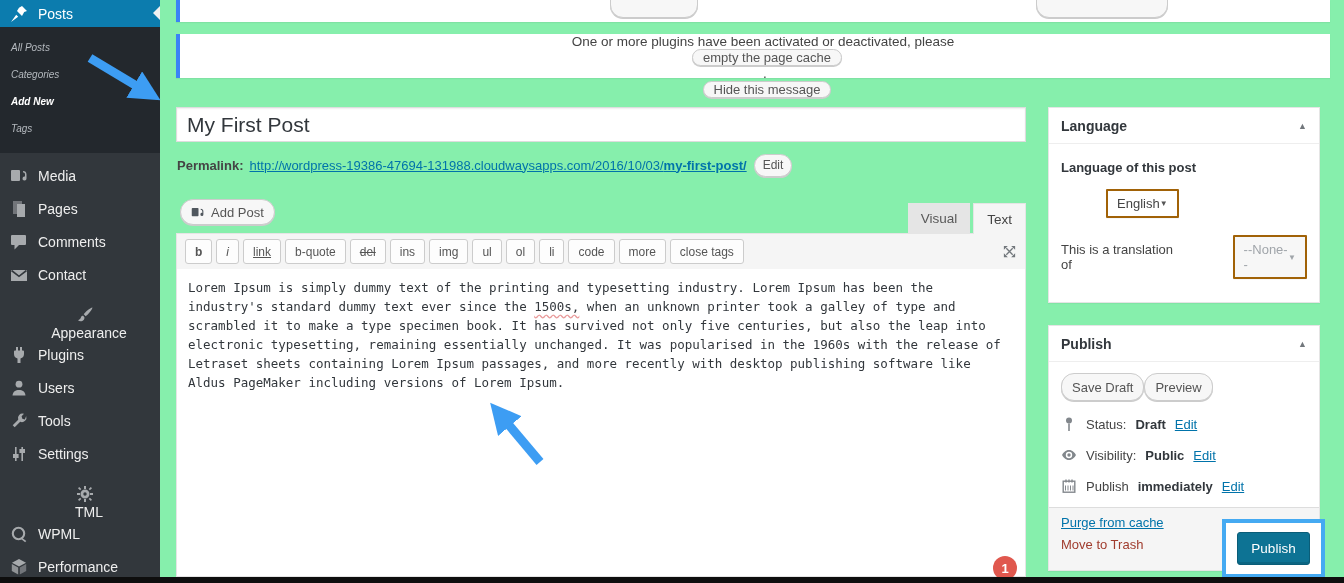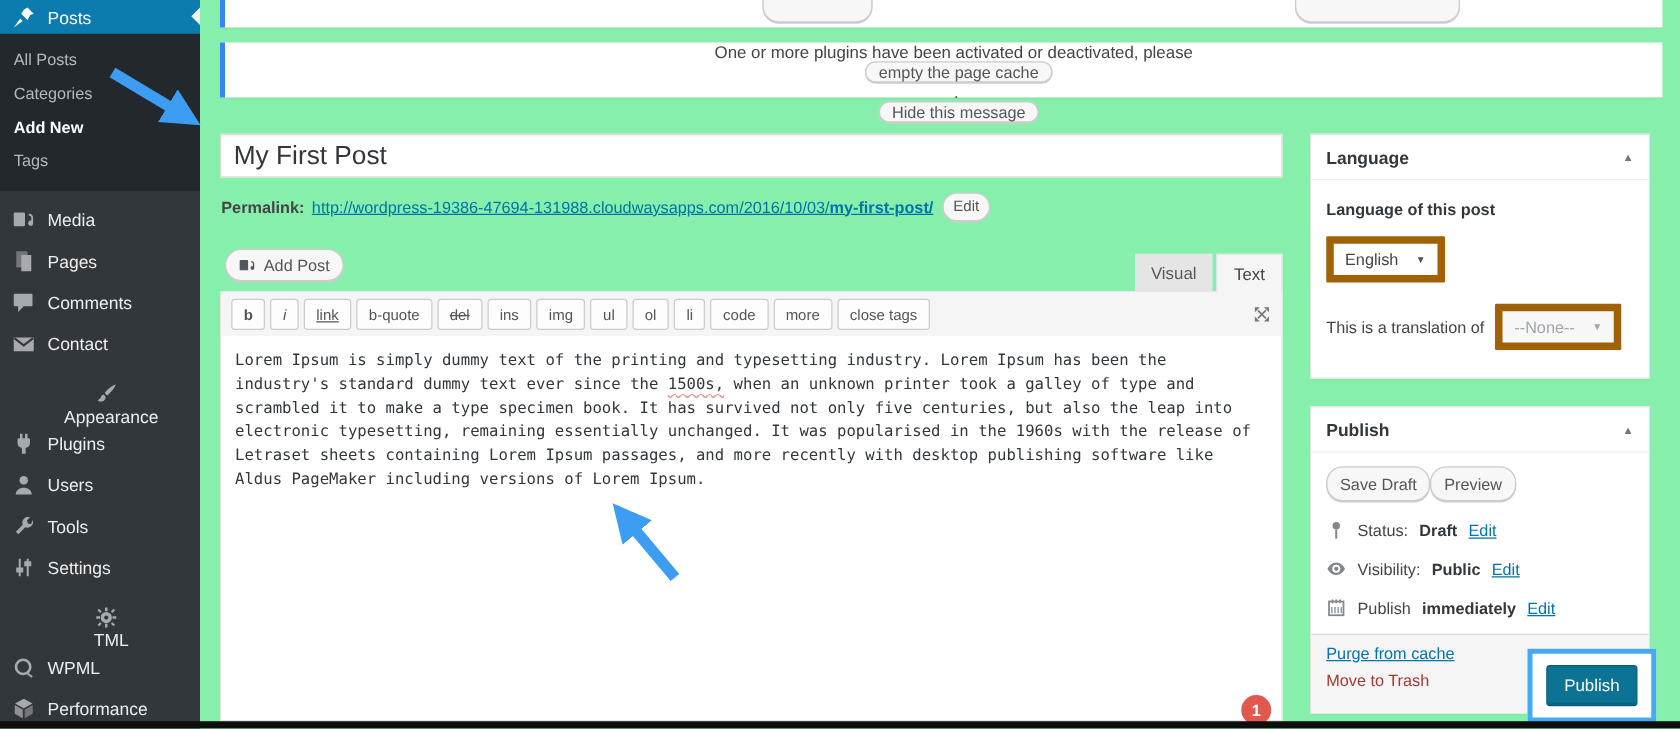--- a/index.html
+++ b/index.html
@@ -9,21 +9,21 @@
 
   
   .sidebar { position:absolute; left:0; top:0; width:160px; height:583px; background:#32373c; z-index:2; }
   .posts-active { position:relative; height:27px; background:#0c7cae; color:#fff;
                   display:flex; align-items:center; padding-left:9px; font-size:14px; }
   .posts-active .mi { color:#fff; }
   .active-arrow { position:absolute; right:0; top:6px; width:0; height:0;
                   border-top:7px solid transparent; border-bottom:7px solid transparent;
                   border-right:7px solid #f1f1f1; }
   .submenu { background:#23282d; padding:7px 0 11px 0; }
-  .submenu-item { height:27px; line-height:27px; padding-left:11px; font-size:13px; color:#b4b9be; cursor:pointer; }
+  .submenu-item { height:27px; line-height:27px; padding-left:11px; font-size:10px; color:#b4b9be; cursor:pointer;font-style:italic; }
   .submenu-item.current { color:#fff; font-weight:bold; }
   .menu-item { height:33px; display:flex; align-items:center; padding-left:9px; color:#eee; font-size:14px; cursor:pointer; }
   .menu-item .mi { color:#a7aaad; }
   .mi { width:20px; height:20px; flex:0 0 20px; display:inline-flex; }
   .mi svg { width:20px; height:20px; }
   .menu-item .lbl { margin-left:9px; }
   .group-gap { margin-top:14px;flex-direction:column; }
 
   
   .notice { position:absolute; background:#fff; border-left:4px solid #3b82f6;
@@ -80,23 +80,23 @@
   
   .postbox { position:absolute; left:1048px; width:272px; background:#fff;
              border:1px solid #e5e5e5; box-shadow:0 1px 1px rgba(0,0,0,.04); }
   .postbox-header { height:36px; display:flex; align-items:center; justify-content:space-between;
                     padding:0 12px; border-bottom:1px solid #eee; }
   .postbox-title { font-size:14px; font-weight:bold; color:#32373c; }
   .toggle { font-size:9px; color:#72777c; cursor:pointer; }
   .box-language { top:107px; height:196px; }
   .box-language .body { padding:16px 12px; }
   .lang-label { font-size:13px; font-weight:bold; color:#32373c; margin-bottom:14px; }
-  .wp-select { display:inline-flex; align-items:center; gap:14px; border:6px solid #a16207;
+  .wp-select { display:inline-flex; align-items:center; border:2px solid #a16207;
                background:#fff; padding:5px 9px; font-size:13px; color:#444; cursor:pointer;
-               box-shadow:0 1px 0 rgba(0,0,0,.03); border-radius:1px; }
+               box-shadow:0 1px 0 rgba(0,0,0,.03); border-radius:1px;margin-left:45px; }
   .wp-select .caret { font-size:8px; color:#555; }
   .wp-select.disabled { color:#a0a5aa; background:#f7f7f7; }
   .wp-select.disabled .caret { color:#a0a5aa; }
   .translation-row { margin-top:17px; display:flex; align-items:center; gap:9px;
                      font-size:13px; color:#444; }
   .box-publish { top:325px; height:246px; }
   .box-publish .body { padding:11px 12px; }
   .minor-actions { display:flex; justify-content:flex-start; }
   .misc-row { margin-top:15px; display:flex; align-items:center; gap:9px; font-size:13px; color:#444; }
   .misc-row .micon { color:#82878c; display:inline-flex; width:16px; }

